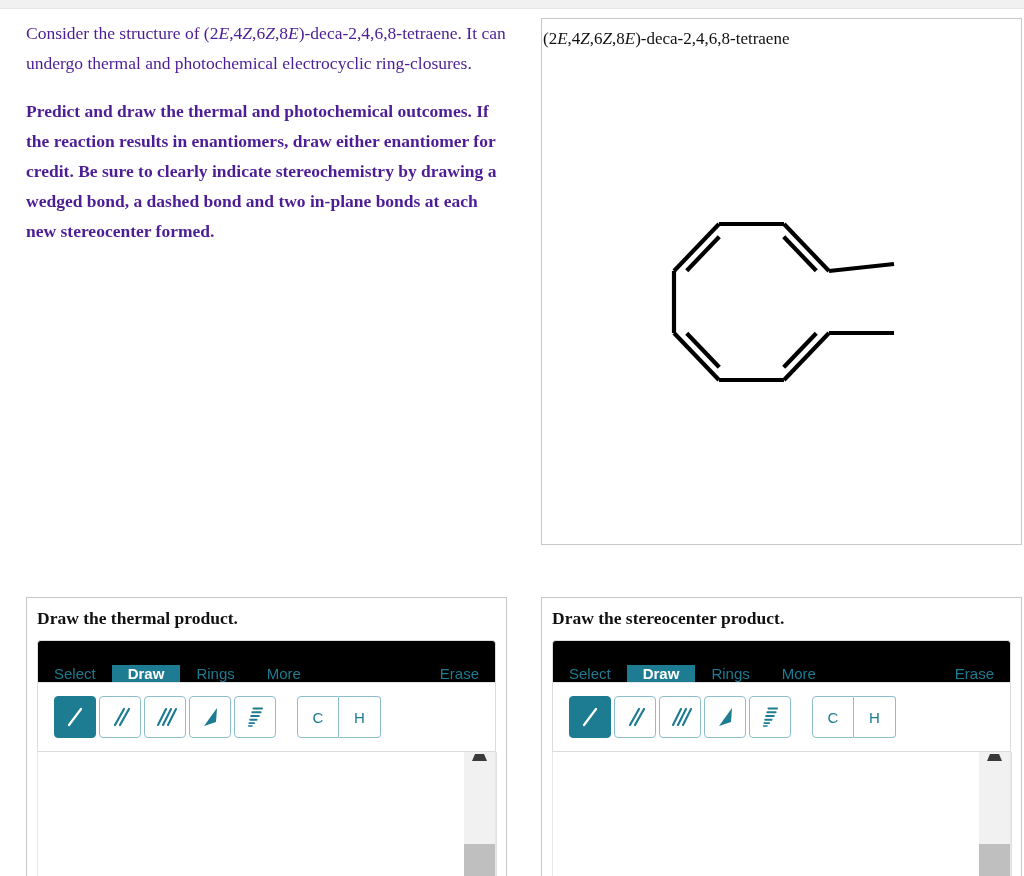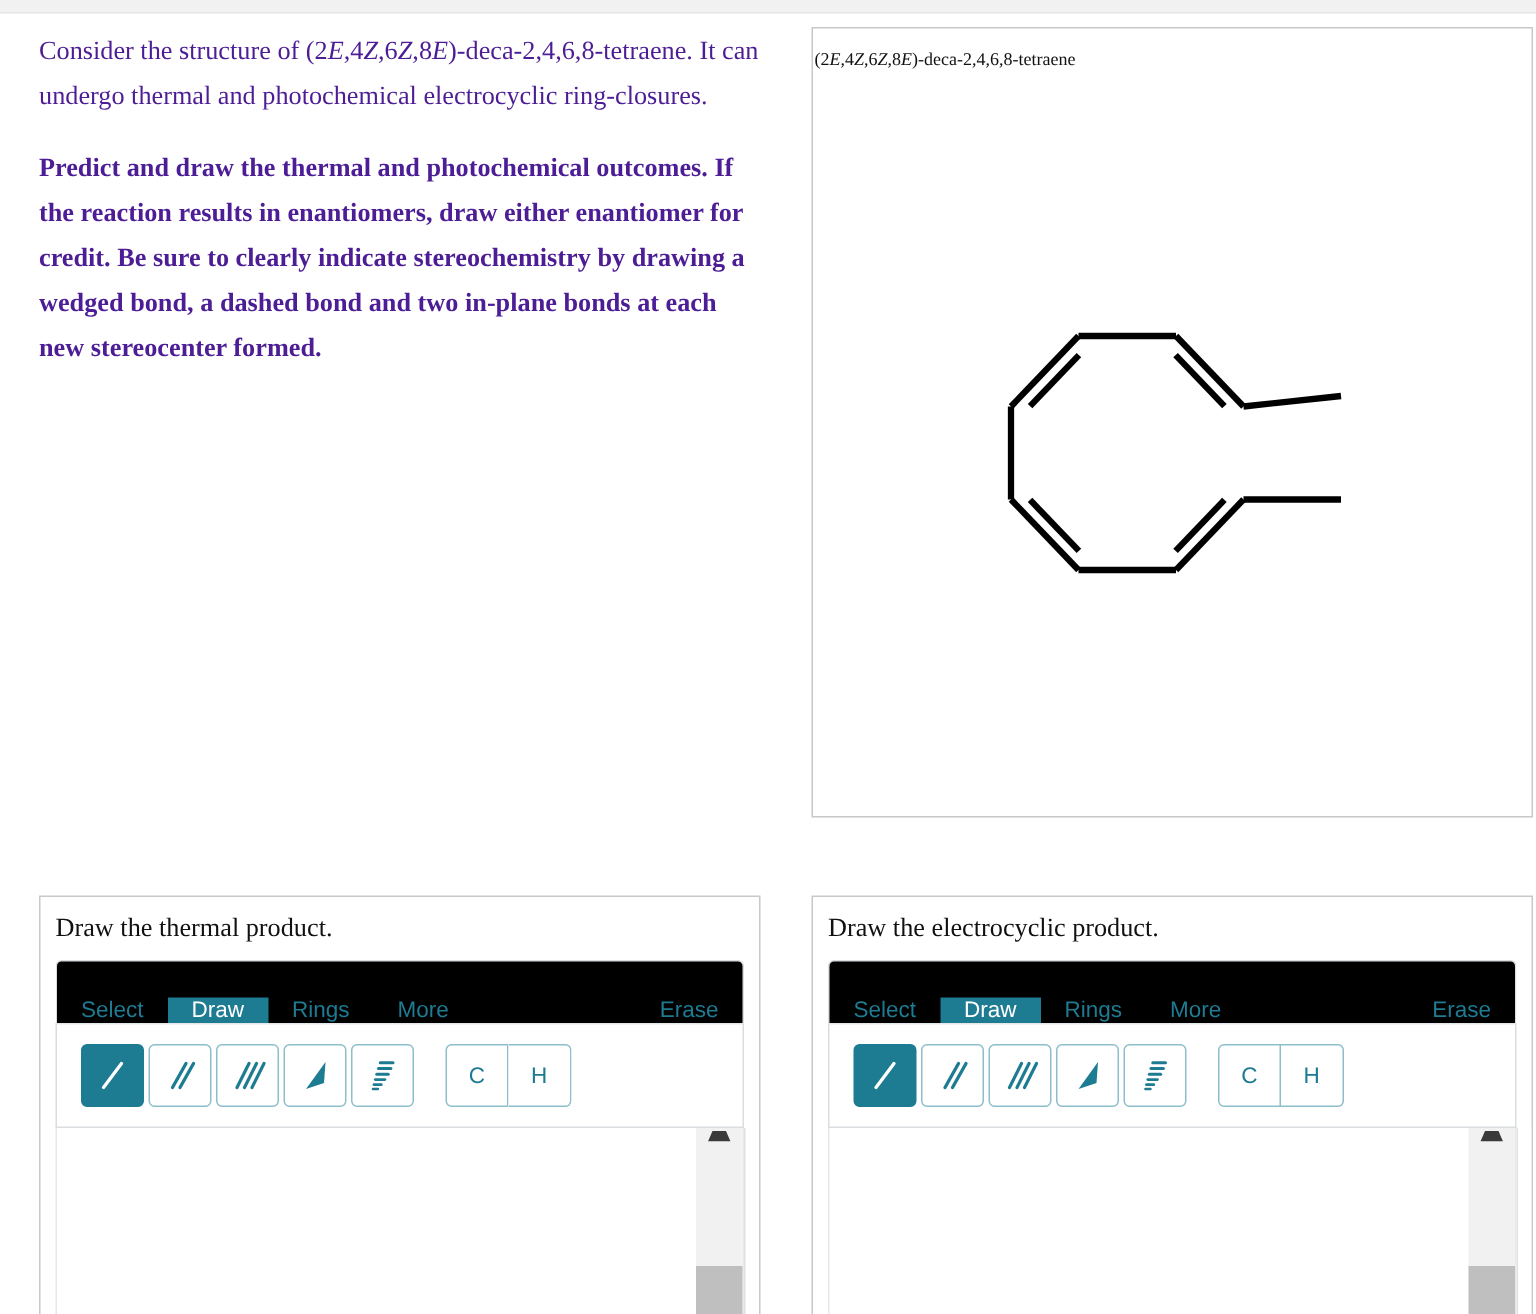--- a/index.html
+++ b/index.html
@@ -49,21 +49,21 @@
     height: 527px;
     border: 1px solid #c8c8c8;
     background: #ffffff;
     box-sizing: border-box;
     overflow: hidden;
   }
   .structure-title {
     position: absolute;
     left: 1px;
     top: 9px;
-    font-size: 12px;
+    font-size: 17px;
     line-height: 22px;
     color: #111111;
     white-space: nowrap;
     font-family: "Liberation Serif", serif;
   }
   .structure-svg-wrap {
     position: absolute;
     left: 0; top: 0;
     width: 479px;
     height: 525px;
@@ -85,20 +85,21 @@
 
   .answer-prompt {
     position: absolute;
     left: 10px;
     top: 9px;
     font-size: 17.5px;
     line-height: 22px;
     color: #111111;
     white-space: nowrap;
     font-family: "Liberation Serif", serif;
+    font-weight: bold;
   }
 
   .editor {
     position: absolute;
     left: 10px;
     top: 42px;
     width: 459px;
     box-sizing: border-box;
     font-family: "Liberation Sans", sans-serif;
   }
@@ -121,21 +122,21 @@
     font-size: 15px;
     color: #1d7b92;
     background: transparent;
     cursor: pointer;
     user-select: none;
     white-space: nowrap;
   }
   .tab.active {
     background: #1d7b92;
     color: #ffffff;
-    font-weight: normal;
+    font-weight: bold;
   }
   .tab.erase {
     margin-left: auto;
   }
 
   .tool-row {
     position: relative;
     height: 70px;
     border: 1px solid #d9dde0;
     border-top: 1px solid #e4e7e9;
@@ -321,21 +322,21 @@
       <svg class="sb-arrow" viewBox="0 0 23 7">
         <path d="M4 7 L7 0 L16 0 L19 7 Z" fill="#3a3a3a"></path>
       </svg>
       <div class="sb-thumb"></div>
     </div>
     <div class="sb-outer-track"></div>
   </div>
 </div>
 
 <div class="answer-panel right">
-  <div class="answer-prompt">Draw the electrocyclic product.</div>
+  <div class="answer-prompt">Draw the stereocenter product.</div>
 
   <div class="editor">
     <div class="tab-row">
       <div class="tab">Select</div>
       <div class="tab active">Draw</div>
       <div class="tab">Rings</div>
       <div class="tab">More</div>
       <div class="tab erase">Erase</div>
     </div>
 

